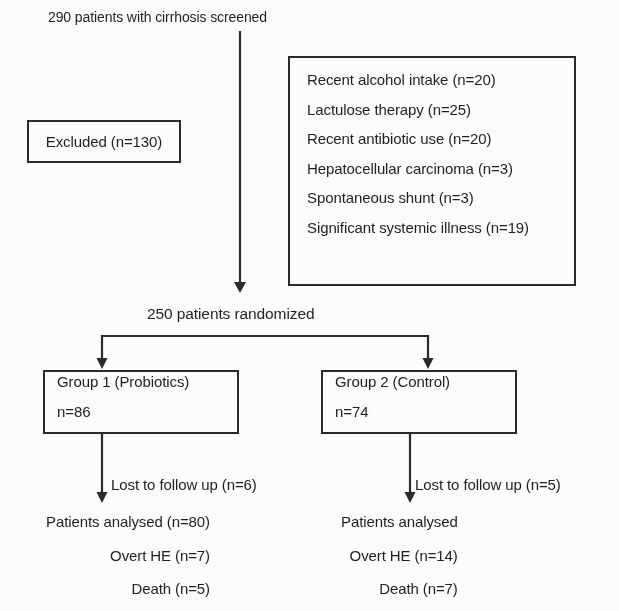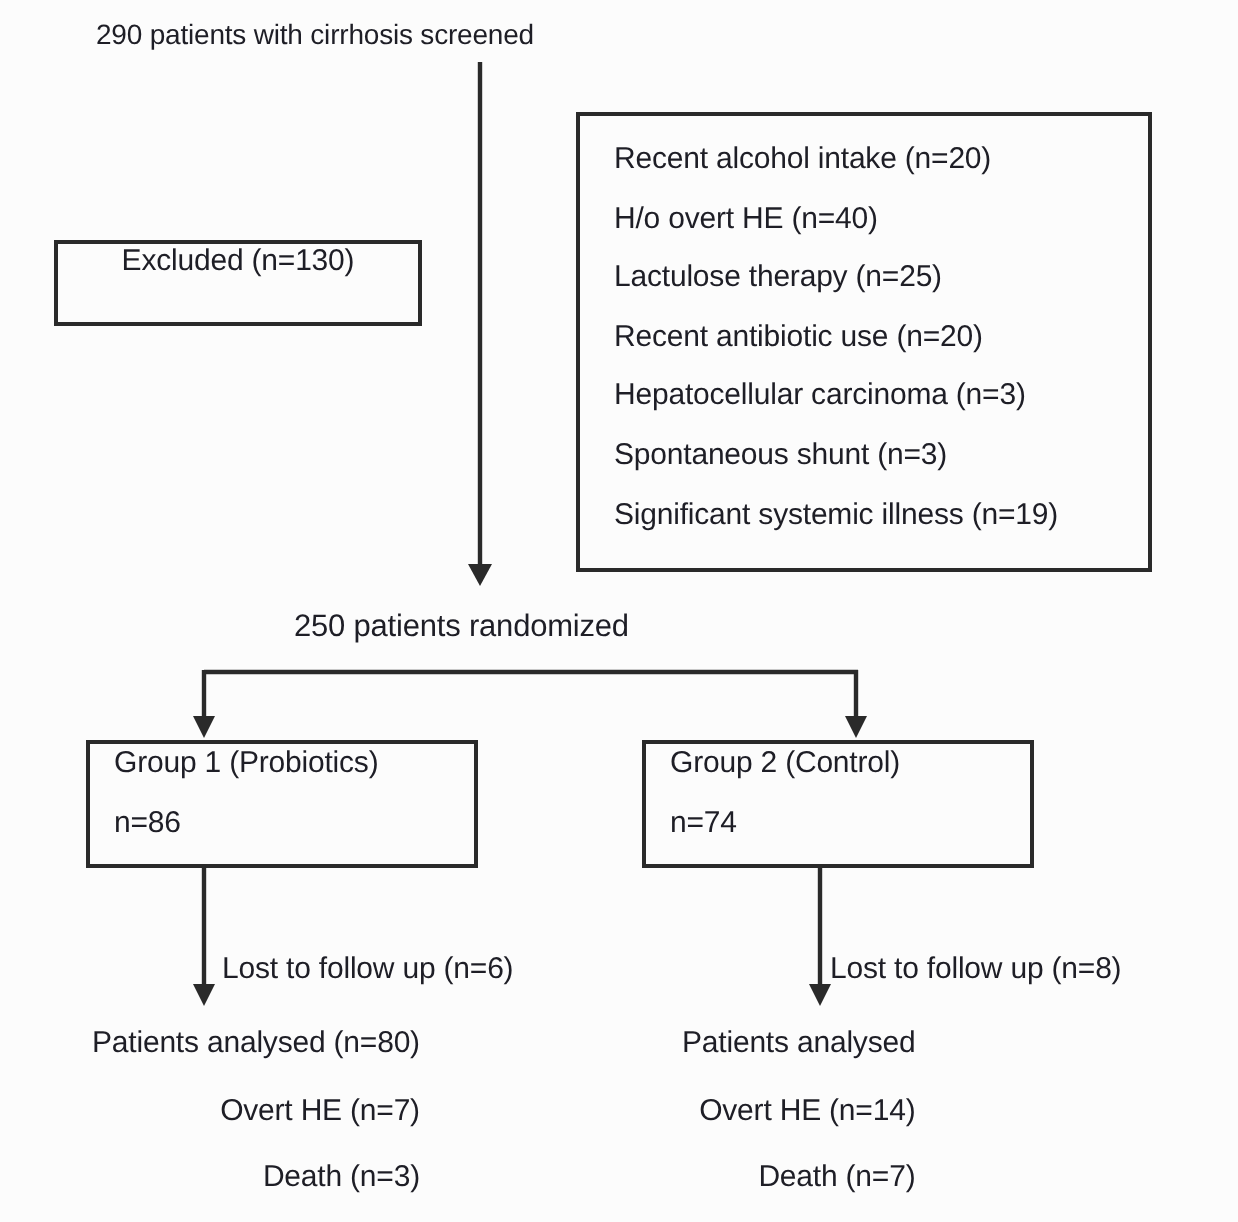--- a/index.html
+++ b/index.html
@@ -34,22 +34,22 @@
   .title { left: 48px; top: 9px; font-size: 14px; }
   .randomized { left: 147px; top: 305px; font-size: 15.5px; }
   .box {
     position: absolute;
     z-index: 2;
     border: 2px solid var(--line-color, #2a2a2a);
     background: var(--bg-color, #fcfcfc);
   }
   .excluded-box {
     left: 27px; top: 120px;
-    width: 184px; height: 43px;
-    display: flex; justify-content: center;
+    width: 154px; height: 43px;
+    display: flex; align-items: center; justify-content: center;
   }
   .exclusions-box {
     left: 288px; top: 56px;
     width: 288px; height: 230px;
     padding: 7px 6px 0 17px;
   }
   .exclusions-box .reason {
     line-height: 29.6px;
     white-space: nowrap;
   }
@@ -117,21 +117,20 @@
   </svg>
 
   <div class="txt title">290 patients with cirrhosis screened</div>
 
   <div class="box excluded-box">
     <span>Excluded (n=130)</span>
   </div>
 
   <div class="box exclusions-box">
     <div class="reason">Recent alcohol intake (n=20)</div>
-    <div class="reason">H/o overt HE (n=40)</div>
     <div class="reason">Lactulose therapy (n=25)</div>
     <div class="reason">Recent antibiotic use (n=20)</div>
     <div class="reason">Hepatocellular carcinoma (n=3)</div>
     <div class="reason">Spontaneous shunt (n=3)</div>
     <div class="reason">Significant systemic illness (n=19)</div>
   </div>
 
   <div class="txt randomized">250 patients randomized</div>
 
   <div class="box group-box group1-box">
@@ -139,26 +138,26 @@
     <div class="group-n">n=86</div>
   </div>
 
   <div class="box group-box group2-box">
     <div class="group-name">Group 2 (Control)</div>
     <div class="group-n">n=74</div>
   </div>
 
   <div class="txt lost-label lost1">Lost to follow up (n=6)</div>
 
-  <div class="txt lost-label lost2">Lost to follow up (n=8)</div>
+  <div class="txt lost-label lost2">Lost to follow up (n=5)</div>
 
   <div class="outcomes outcomes1">
     <div class="outcome-line">Patients analysed (n=80)</div>
     <div class="outcome-line">Overt HE (n=7)</div>
-    <div class="outcome-line">Death (n=3)</div>
+    <div class="outcome-line">Death (n=5)</div>
   </div>
 
   <div class="outcomes outcomes2">
     <div class="outcome-line">Patients analysed</div>
     <div class="outcome-line">Overt HE (n=14)</div>
     <div class="outcome-line">Death (n=7)</div>
   </div>
 
 </div>
 

